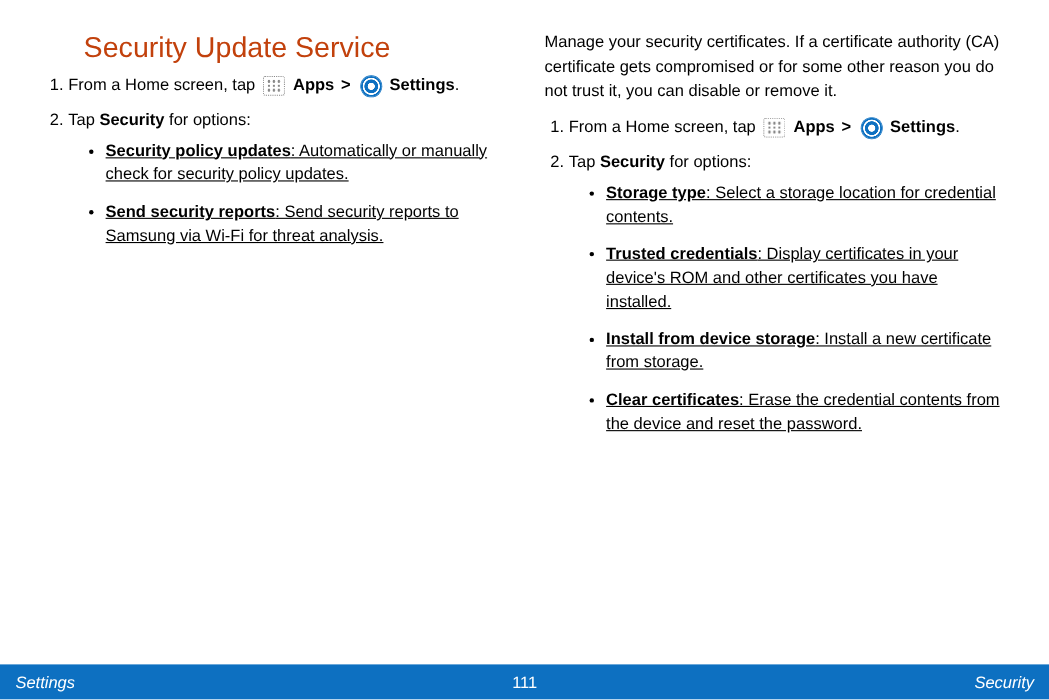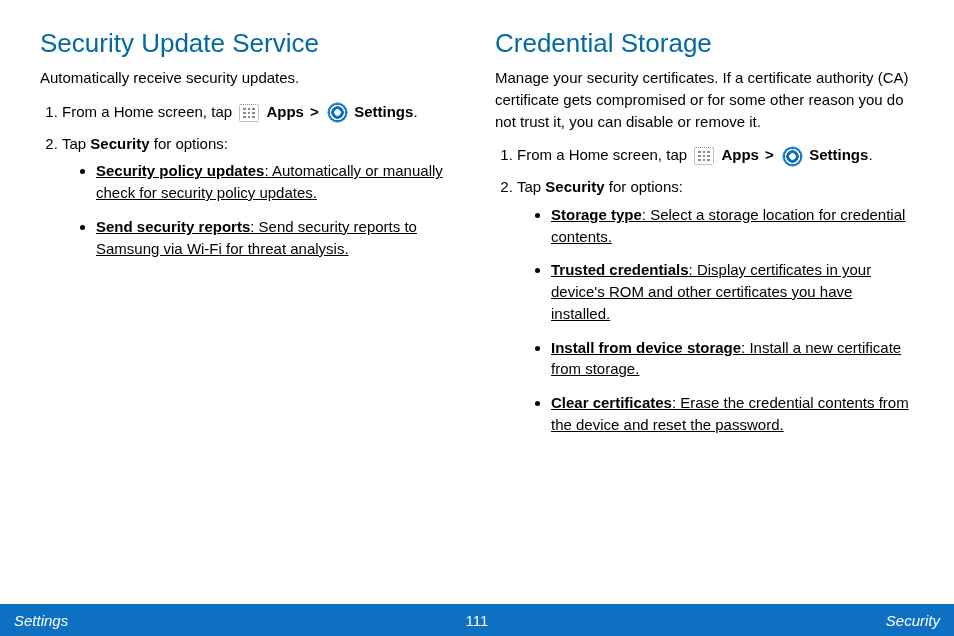--- a/index.html
+++ b/index.html
@@ -1,20 +1,20 @@
 <!DOCTYPE html>
 <html><head>
 <meta charset="utf-8">
 <style>
   * { box-sizing: border-box; margin: 0; padding: 0; }
   html, body { width: 954px; height: 636px; font-family: Arial, Helvetica, sans-serif; background: #fff; color: #000; }
   .page { display: flex; flex-direction: column; height: 636px; }
   .content { display: flex; flex: 1; padding: 28px 40px 20px 40px; gap: 36px; }
   .col { flex: 1; }
-  h2.section-title { color: #0369a1; font-size: 26px; font-weight: 400; margin-bottom: 8px; }
+  h2.section-title { color: #c2410c; font-size: 26px; font-weight: 400; margin-bottom: 8px; margin-left: 36px; }
   .intro { font-size: 15px; line-height: 1.45; margin-bottom: 12px; }
   ol.steps { list-style: decimal; padding-left: 22px; font-size: 15px; }
   ol.steps > li { margin-bottom: 10px; line-height: 1.45; }
   ul.bullets { list-style: disc; padding-left: 34px; margin-top: 6px; margin-bottom: 4px; font-size: 15px; text-decoration: underline; }
   ul.bullets > li { margin-bottom: 12px; line-height: 1.45; }
   .b { font-weight: bold; }
   .step-line { display: inline; }
   .inline-icon { display: inline-block; vertical-align: middle; margin: 0 3px; }
   .apps-icon { width: 20px; height: 18px; border: 1px dotted #888; border-radius: 2px; position: relative; background:
     radial-gradient(circle at 25% 25%, #888 1.2px, transparent 1.4px),
@@ -37,21 +37,20 @@
   .footer { position: relative; }
 </style>
 </head>
 <body>
 
 <div class="page">
   <div class="content">
 
     <div class="col">
       <h2 class="section-title">Security Update Service</h2>
-      <p class="intro">Automatically receive security updates.</p>
       <ol class="steps">
         <li>
           <span class="step-line">
             <span>From a Home screen, tap </span>
             <span class="inline-icon apps-icon"></span>
             <span class="b">Apps</span>
             <span class="gt">&gt;</span>
             <span class="inline-icon settings-icon"></span>
             <span class="b">Settings</span><span>.</span>
           </span>
@@ -66,21 +65,20 @@
             </li>
             <li>
               <span class="b">Send security reports</span><span>: Send security reports to Samsung via Wi-Fi for threat analysis.</span>
             </li>
           </ul>
         </li>
       </ol>
     </div>
 
     <div class="col">
-      <h2 class="section-title">Credential Storage</h2>
       <p class="intro">Manage your security certificates. If a certificate authority (CA) certificate gets compromised or for some other reason you do not trust it, you can disable or remove it.</p>
       <ol class="steps">
         <li>
           <span class="step-line">
             <span>From a Home screen, tap </span>
             <span class="inline-icon apps-icon"></span>
             <span class="b">Apps</span>
             <span class="gt">&gt;</span>
             <span class="inline-icon settings-icon"></span>
             <span class="b">Settings</span><span>.</span>

